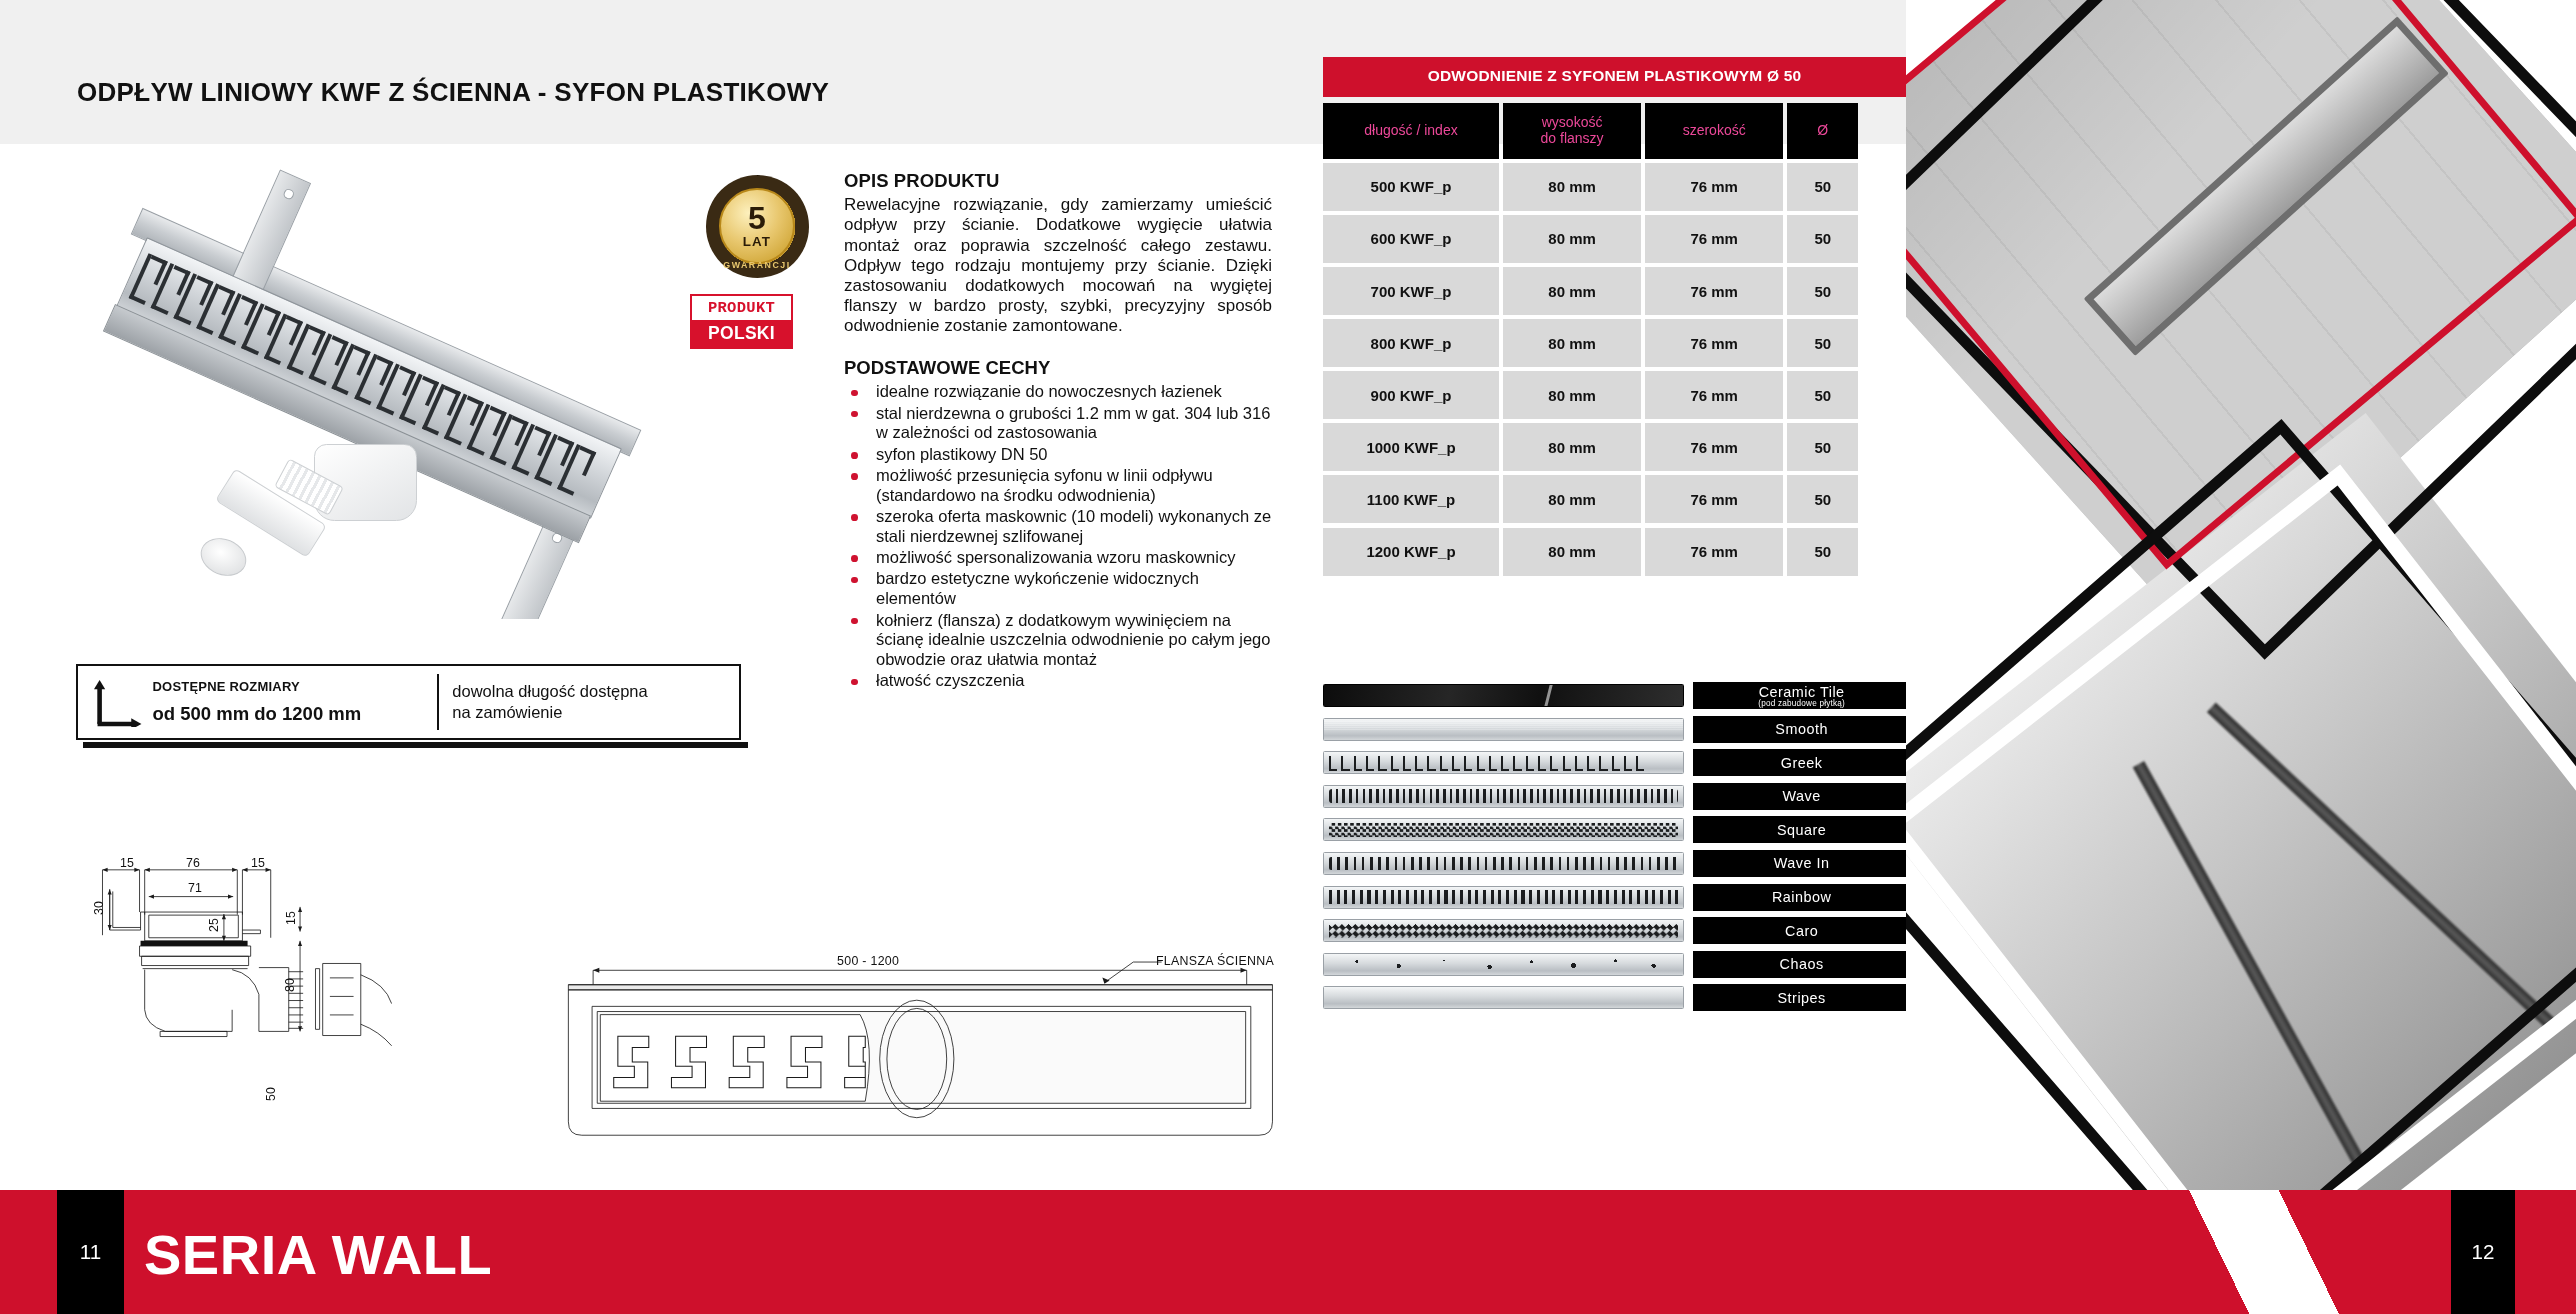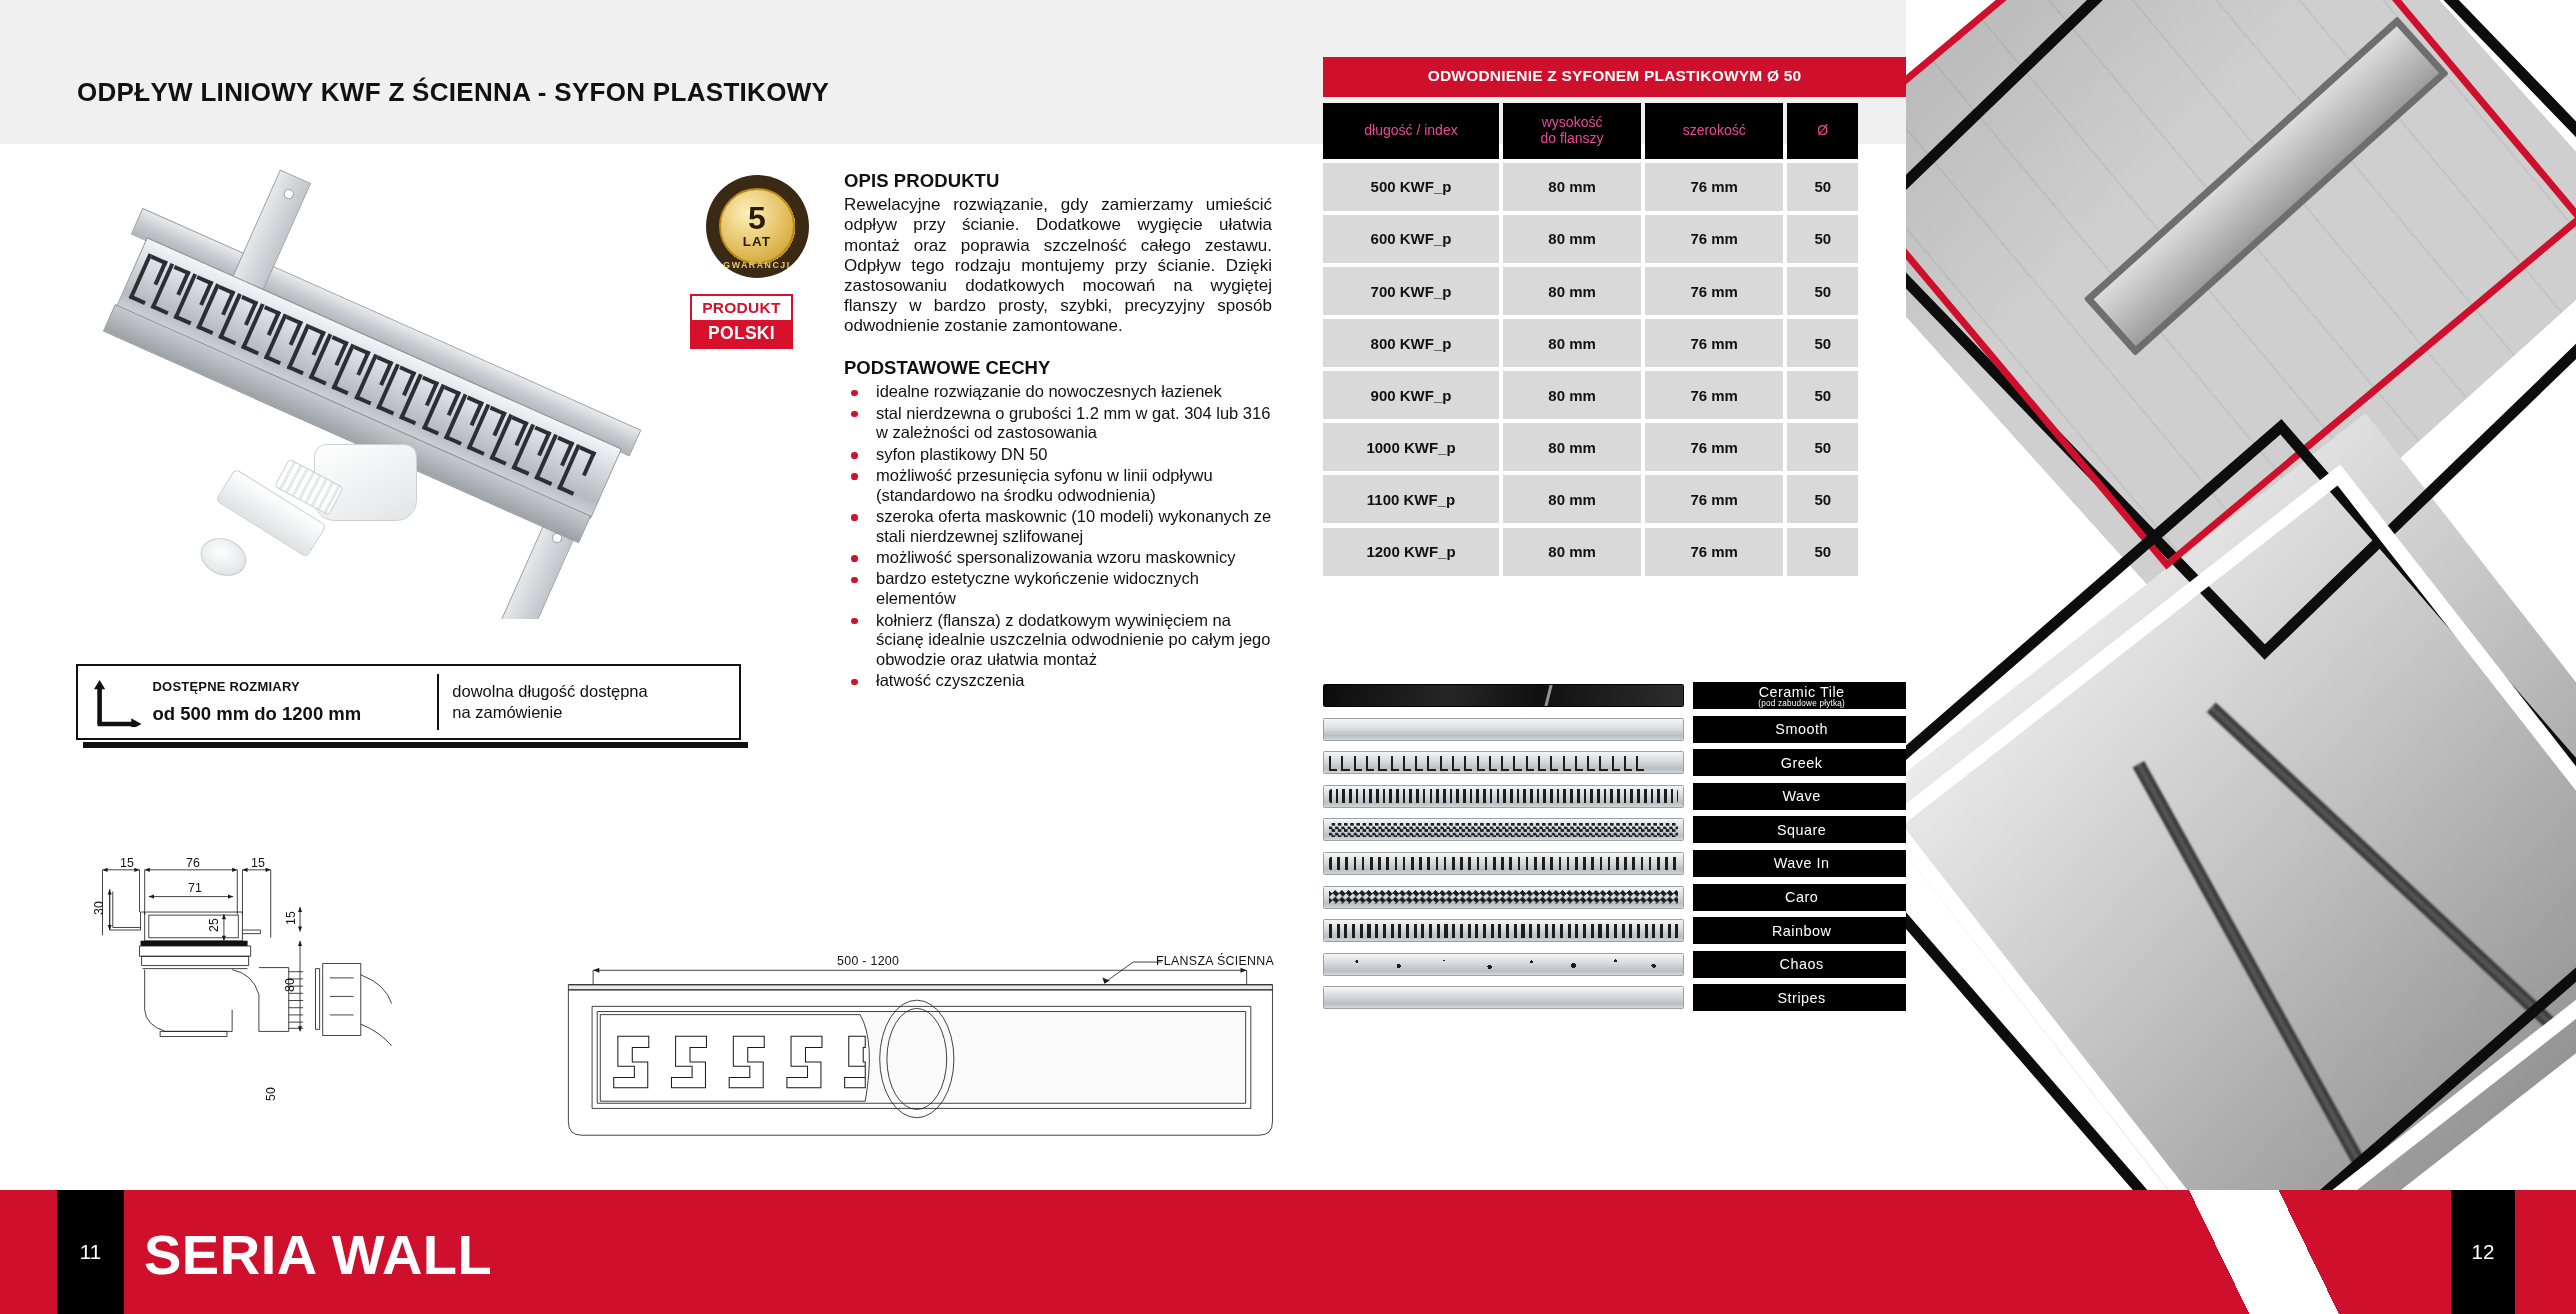--- a/index.html
+++ b/index.html
@@ -104,21 +104,21 @@
   }
   .seal-num { font-size: 32px; font-weight: bold; color: #2a1c08; line-height: 0.92; }
   .seal-lat { font-size: 13.4px; font-weight: bold; color: #2a1c08; letter-spacing: 1px; }
   .seal-arc {
     position: absolute; left: 0; bottom: 8.2px; width: 103px; text-align: center;
     font-size: 8.8px; font-weight: bold; color: #e8c76e; letter-spacing: 1.5px;
   }
   .polski-box { margin-top: 15.5px; width: 103px; border: 2.1px solid #d7112c; }
   .polski-top {
     background: #fff; color: #d7112c; font-size: 15.5px; font-weight: bold;
-    text-align: center; padding: 3.1px 0; letter-spacing: 0.3px;
+    text-align: center; padding: 3.1px 0; letter-spacing: 0.3px; font-family: Liberation Mono, monospace;
   }
   .polski-bot {
     background: #d7112c; color: #fff; font-size: 17.5px; font-weight: bold;
     text-align: center; padding: 3.1px 0; letter-spacing: 0.3px;
   }
 
   
   .text-col { position: absolute; left: 844px; top: 170px; width: 428px; }
   .sec-title { font-size: 18.5px; font-weight: bold; margin-bottom: 3.1px; letter-spacing: 0.1px; }
   .desc-p {
@@ -643,37 +643,37 @@
       <div class="pat-strip wavein">
         <div class="pat-inner">
           <div class="pat-wavein"></div>
         </div>
       </div>
       <div class="pat-label">
         <span>Wave In</span>
       </div>
     </div>
     <div class="pat-row">
+      <div class="pat-strip rainbow">
+        <div class="pat-inner">
+          <div class="pat-rainbow"></div>
+        </div>
+      </div>
+      <div class="pat-label">
+        <span>Rainbow</span>
+      </div>
+    </div>
+    <div class="pat-row">
       <div class="pat-strip caro">
         <div class="pat-inner">
           <div class="pat-caro"></div>
         </div>
       </div>
       <div class="pat-label">
         <span>Caro</span>
-      </div>
-    </div>
-    <div class="pat-row">
-      <div class="pat-strip rainbow">
-        <div class="pat-inner">
-          <div class="pat-rainbow"></div>
-        </div>
-      </div>
-      <div class="pat-label">
-        <span>Rainbow</span>
       </div>
     </div>
     <div class="pat-row">
       <div class="pat-strip chaos">
         <div class="pat-inner">
           <div class="pat-chaos"></div>
         </div>
       </div>
       <div class="pat-label">
         <span>Chaos</span>

